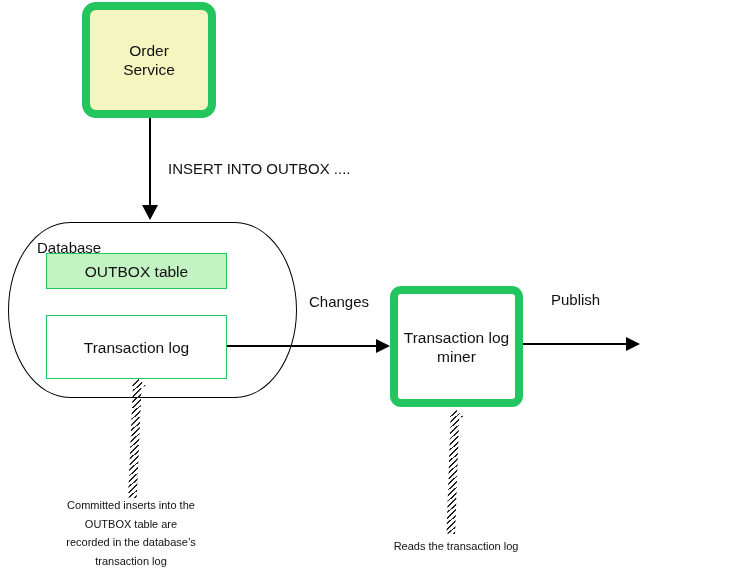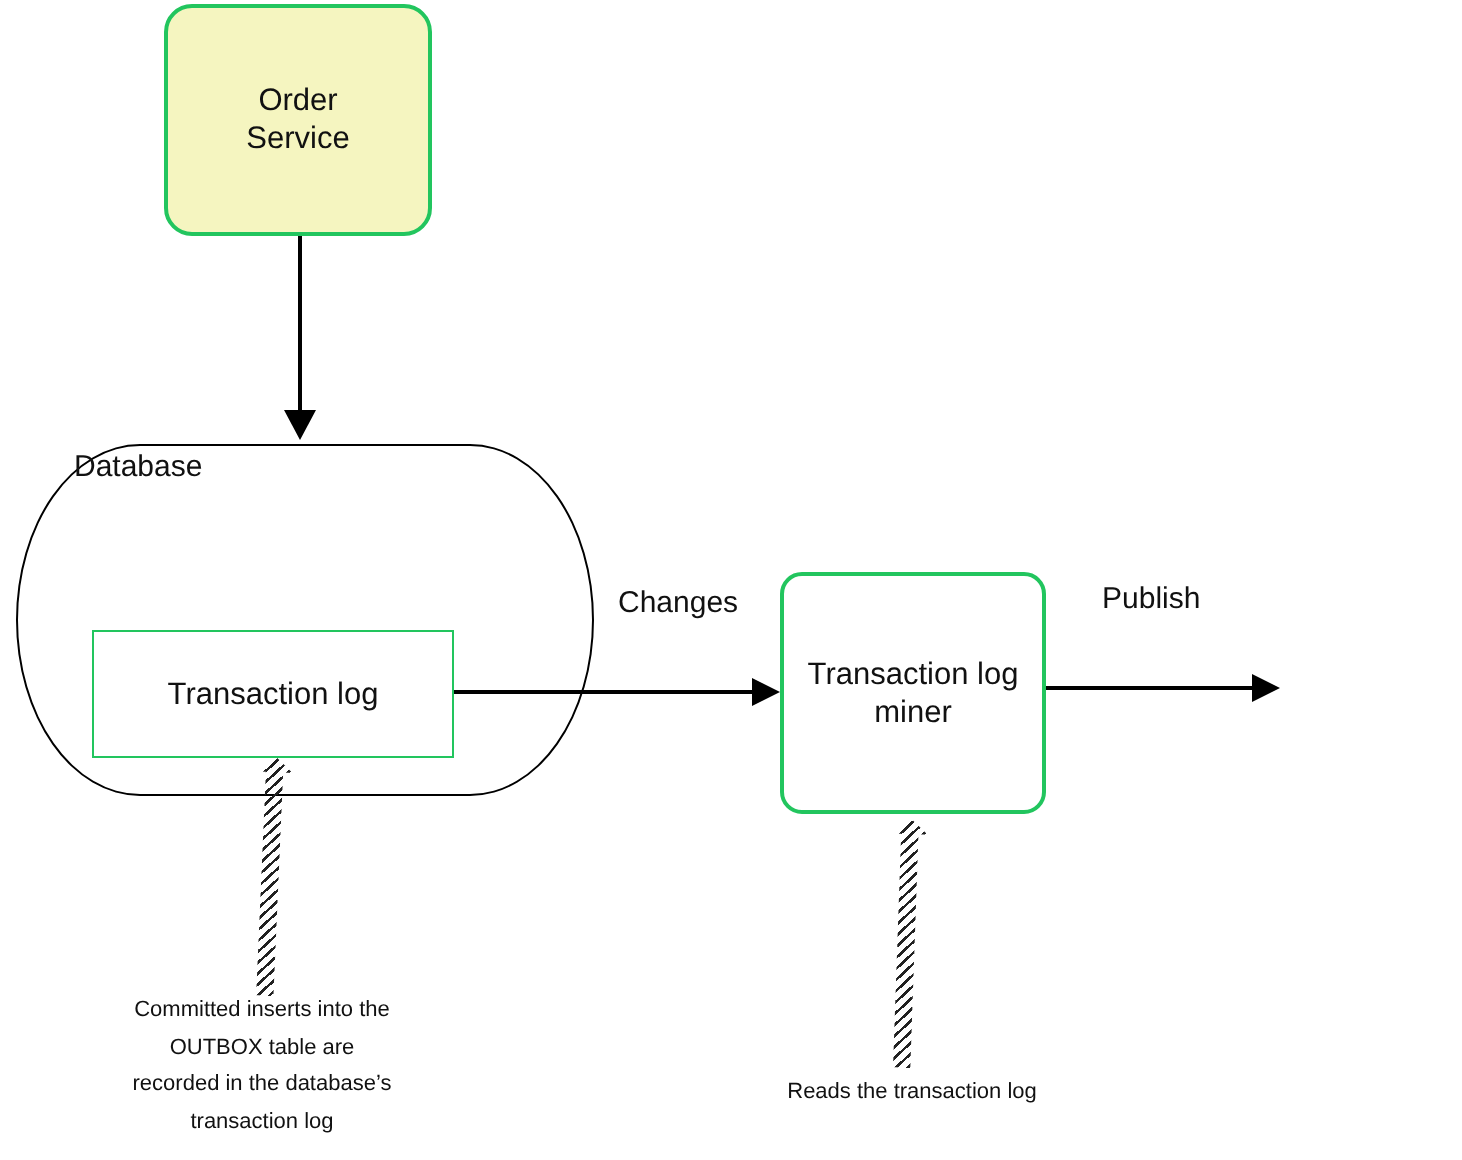--- a/index.html
+++ b/index.html
@@ -2,36 +2,36 @@
 <html style="--order-service-fill: #F5F5C0; --outbox-fill: #C3F2C3; --stroke: #000000;"><head>
 <meta charset="utf-8">
 <style>
   html,body{margin:0;padding:0;background:#ffffff;}
   .canvas{
     position:relative;width:731px;height:580px;background:#fff;overflow:hidden;
     font-family:"Liberation Sans","DejaVu Sans",sans-serif;color:#111;
   }
   .abs{position:absolute;box-sizing:border-box;}
   .box{
-    position:absolute;box-sizing:border-box;border:2px solid #22c55e;background:#fff;
+    position:absolute;box-sizing:border-box;border:8px solid #22c55e;background:#fff;
     display:flex;align-items:center;justify-content:center;text-align:center;
     white-space:pre-line;font-size:15.5px;line-height:19px;
   }
   .order{left:82px;top:2px;width:134px;height:116px;border-radius:14px;
     background:var(--order-service-fill,#F5F5C0);}
   .db-shape{left:8px;top:222px;width:289px;height:176px;border:1.3px solid #000;
     border-radius:62px / 88px;background:#fff;}
   .outbox{left:46px;top:253px;width:181px;height:36px;border-width:1.3px;
     background:var(--outbox-fill,#C3F2C3);}
   .translog{left:46px;top:315px;width:181px;height:64px;border-width:1.3px;}
   .miner{left:390px;top:286px;width:133px;height:121px;border-radius:11px;}
   .broker{left:640px;top:175px;width:89px;height:362px;}
   .label{position:absolute;font-size:15px;white-space:nowrap;}
   .insert-label{left:168px;top:160px;}
-  .db-label{left:37px;top:225px;}
+  .db-label{left:37px;top:239px;}
   .changes-label{left:309px;top:293px;}
   .publish-label{left:551px;top:291px;}
   .vline{left:149px;top:118px;width:2px;height:90px;background:#000;}
   .head-down{left:142px;top:205px;width:0;height:0;
     border-left:8px solid transparent;border-right:8px solid transparent;
     border-top:15px solid #000;}
   .hline{height:2.2px;background:#000;}
   .changes-line{left:227px;top:345px;width:152px;}
   .changes-head{left:376px;top:339px;}
   .publish-line{left:523px;top:343px;width:106px;}
@@ -53,24 +53,26 @@
 </head>
 <body>
 
 <div class="canvas">
 
   <div class="box order">Order
 Service</div>
 
   <div class="abs vline"></div>
   <div class="abs head-down"></div>
+  <div class="label insert-label">INSERT INTO OUTBOX ....</div>
 
   <div class="abs db-shape"></div>
   <div class="label db-label">Database</div>
 
+  <div class="box outbox">OUTBOX table</div>
   <div class="box translog">Transaction log</div>
 
   <div class="abs hline changes-line"></div>
   <div class="abs head-right changes-head"></div>
   <div class="label changes-label">Changes</div>
 
   <div class="box miner">Transaction log
 miner</div>
 
   <div class="abs hline publish-line"></div>

